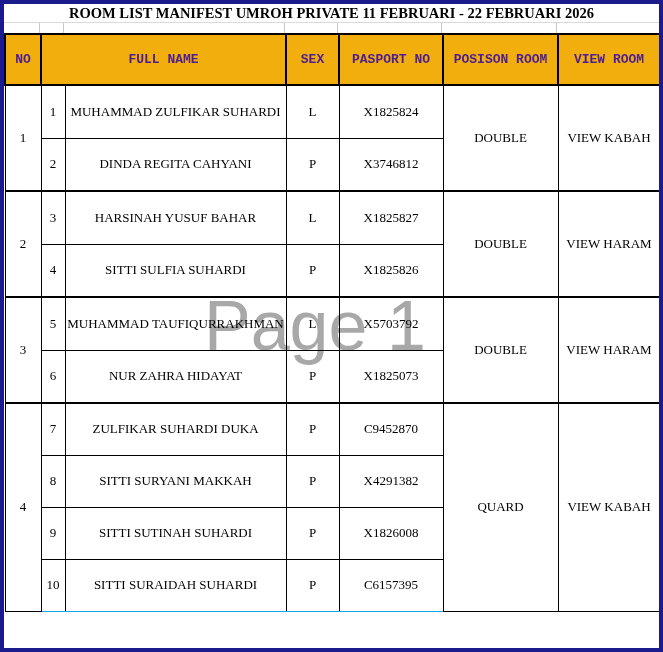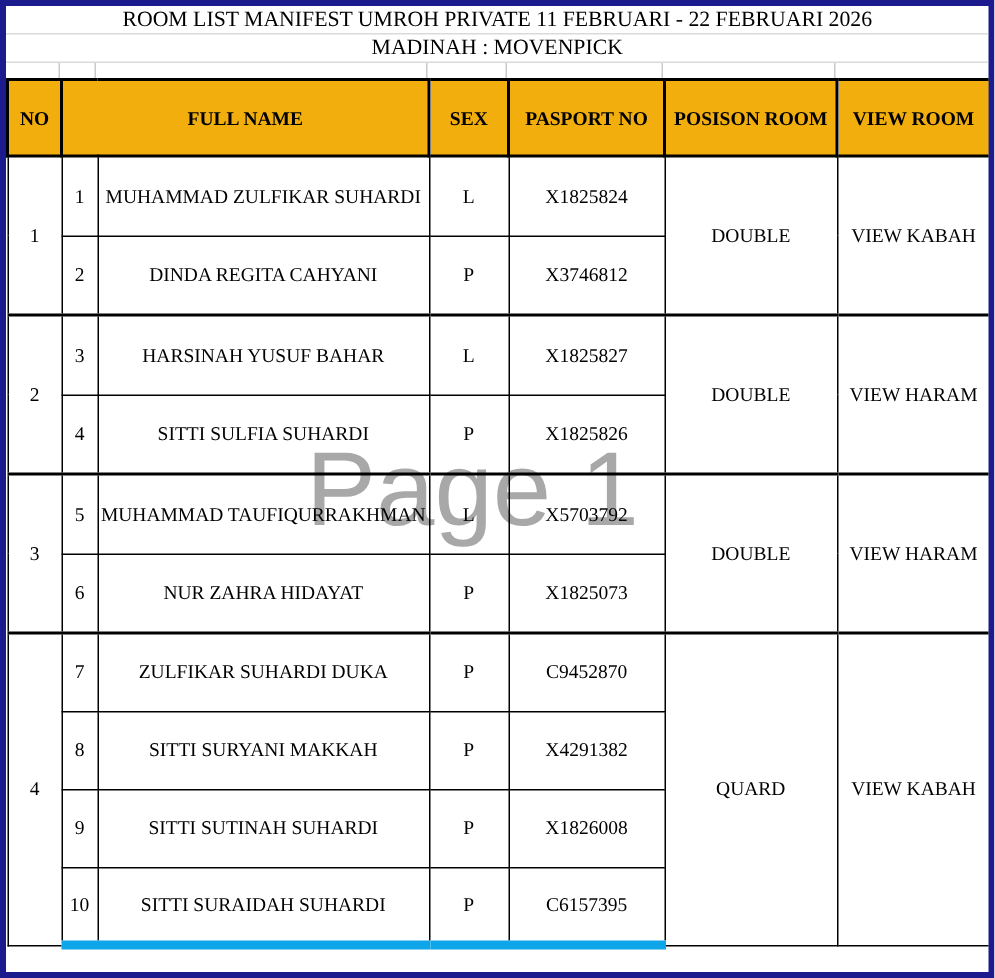--- a/index.html
+++ b/index.html
@@ -20,21 +20,21 @@
     position:relative;
     width:663px;height:652px;
     border:4px solid var(--page-border);
     background:#fff;
     overflow:hidden;
   }
   
   .title-row{
     height:19px;line-height:19px;
     text-align:center;
-    font-weight:normal;font-size:14.5px;
+    font-weight:bold;font-size:14.5px;
     border-bottom:1px solid var(--title-line);
     white-space:nowrap;
   }
   
   .spacer-row{height:10px;display:flex;}
   .spacer-row .seg{height:100%;border-right:1px solid var(--gridline-gray);}
   .seg.c1{width:36px}.seg.c2{width:24px}.seg.c3{width:221px}
   .seg.c4{width:53px}.seg.c5{width:104px}.seg.c6{width:115px}
   .seg.c7{flex:1;border-right:none;}
   
@@ -59,45 +59,45 @@
   }
   table.manifest th, table.manifest td{
     text-align:center;vertical-align:middle;
     overflow:hidden;white-space:nowrap;
   }
   table.manifest th{
     background:var(--header-bg);
     border:2px solid #000;
     height:51px;
     font-size:13px;font-weight:bold;
-    color:#000000;
+    color:#4c1d95;
+    font-family:Liberation Mono, monospace;
   }
   table.manifest td{
     border:1.5px solid #000;
     font-size:13px;
     background:transparent;
   }
   td.name-cell{font-size:12px;}
   td.no-cell{font-size:14px;}
   td.room-cell,td.view-cell{font-size:14px;}
   tr.h53{height:53px;}
   tr.h52{height:52px;}
   tr.cont td{border-top:1px dotted #000;}
   tr.gstart td{border-top:2px solid #000;}
-  tbody tr:last-child td{border-bottom:6px solid #0ea5e9;}
+  tbody tr:last-child td{border-bottom:1px solid #0ea5e9;}
 </style>
 </head>
 <body>
 
 <div class="page">
 
   <div class="watermark">Page 1</div>
 
   <div class="title-row">ROOM LIST MANIFEST UMROH PRIVATE 11 FEBRUARI - 22 FEBRUARI 2026</div>
-  <div class="title-row">MADINAH : MOVENPICK</div>
 
   <div class="spacer-row">
     <div class="seg c1"></div>
     <div class="seg c2"></div>
     <div class="seg c3"></div>
     <div class="seg c4"></div>
     <div class="seg c5"></div>
     <div class="seg c6"></div>
     <div class="seg c7"></div>
   </div>

